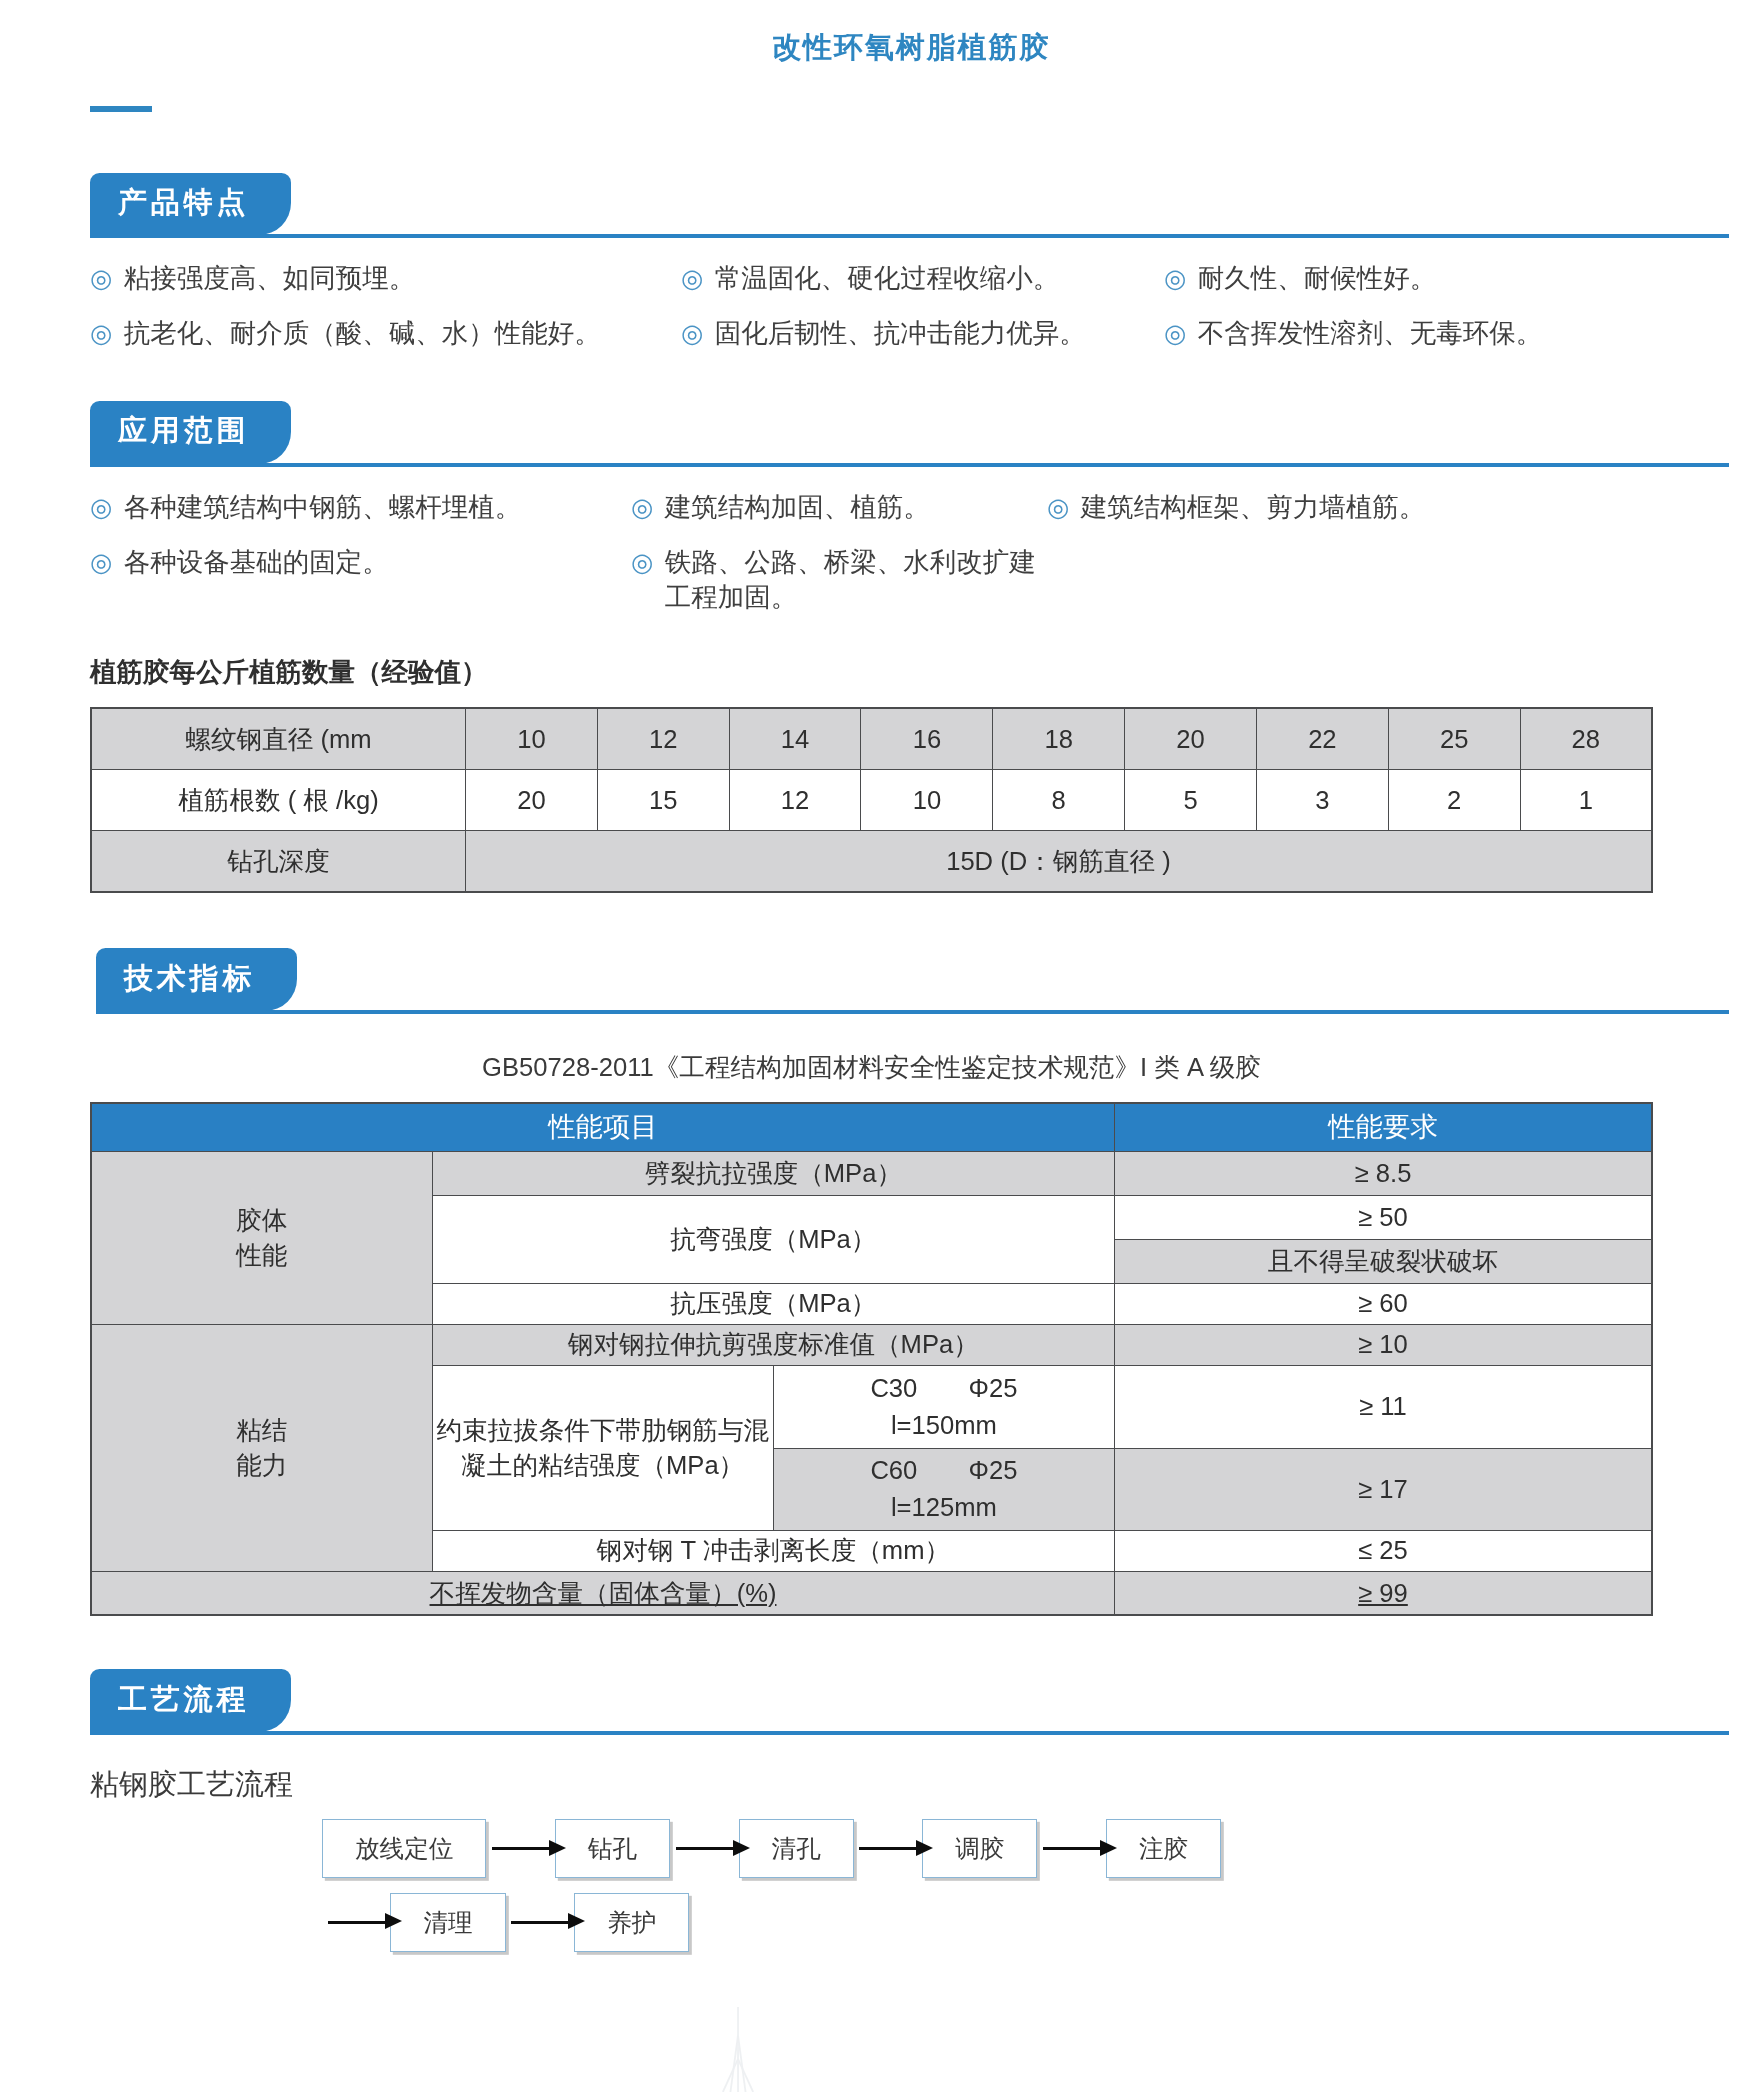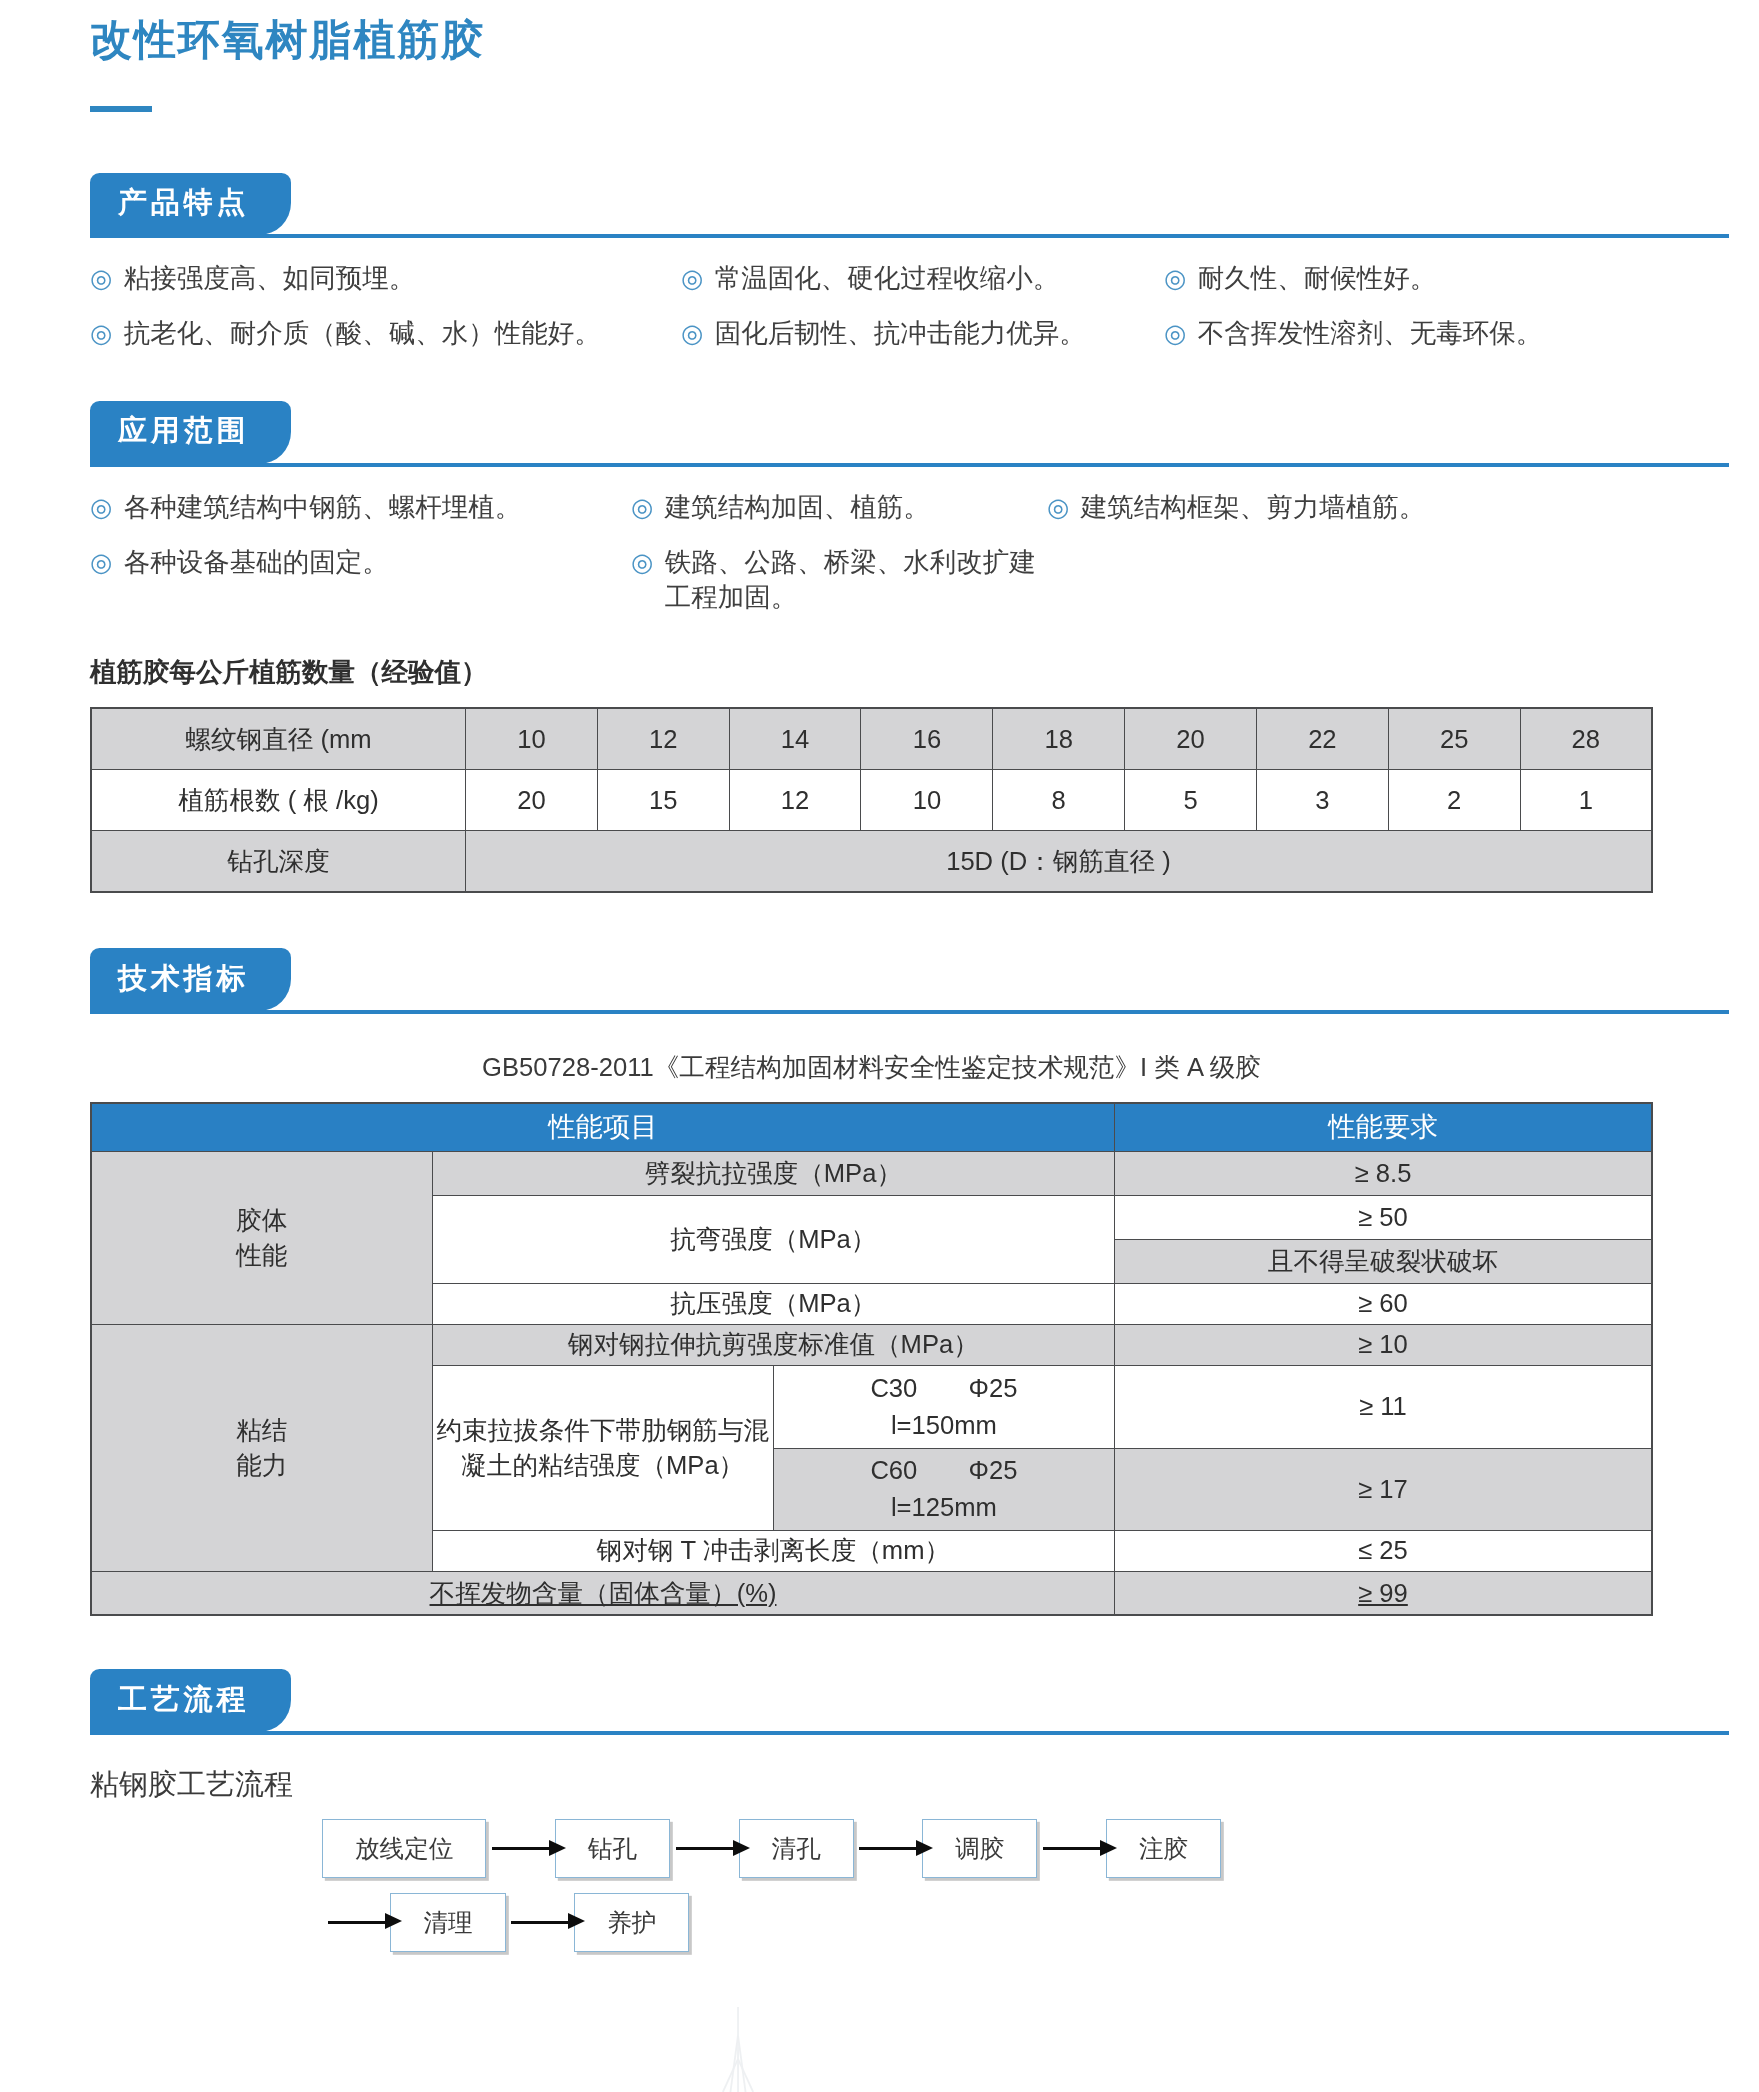--- a/index.html
+++ b/index.html
@@ -5,36 +5,36 @@
   html,body{margin:0;padding:0;}
   body{
     width:1759px;height:2092px;position:relative;overflow:hidden;
     background:#ffffff;
     font-family:"Liberation Sans","DejaVu Sans",sans-serif;
     color:#3f3f3f;
   }
   .content{padding:0 26.5px 0 90px;position:relative;}
 
   
-  .page-title{margin-top:12px;font-size:42px;font-weight:bold;color:#2e86c1;letter-spacing:1.9px;}
+  .page-title{margin-top:28px;font-size:29px;font-weight:bold;color:#2e86c1;letter-spacing:1.9px;text-align:center;}
   .title-dash{margin-top:38px;width:62px;height:5.7px;background:#2e86c1;}
 
   
   .intro{margin-top:44px;font-size:26.5px;line-height:1.85;color:#4a4a4a;text-indent:2em;max-width:1599px;}
 
   
   .section-head{border-bottom:4.7px solid #2a82c4;margin-right:3.8px;}
   .badge{
     display:inline-block;background:#2a82c4;color:#ffffff;font-weight:bold;
     font-size:29px;letter-spacing:3.8px;padding:10.4px 42px 12.3px 28px;
     border-radius:9.5px 9.5px 32px 0;margin-bottom:-0.9px;
   }
   .sec-features{margin-top:61px;}
   .sec-apps{margin-top:49px;}
-  .sec-tech{margin-top:55px;}
+  .sec-tech{margin-top:55px;margin-left:6px;}
   .sec-process{margin-top:53px;}
 
   
   .bullet-grid{display:grid;margin-top:23px;row-gap:19px;font-size:26.5px;color:#3f3f3f;}
   .grid-features{grid-template-columns:591px 483px auto;}
   .grid-apps{grid-template-columns:541px 416px auto;}
   .bullet{display:flex;align-items:flex-start;}
   .bullet .dot{color:#4b94c5;margin-right:11.4px;font-size:25.6px;line-height:1.35;}
   .bullet .txt{line-height:1.35;}
 

